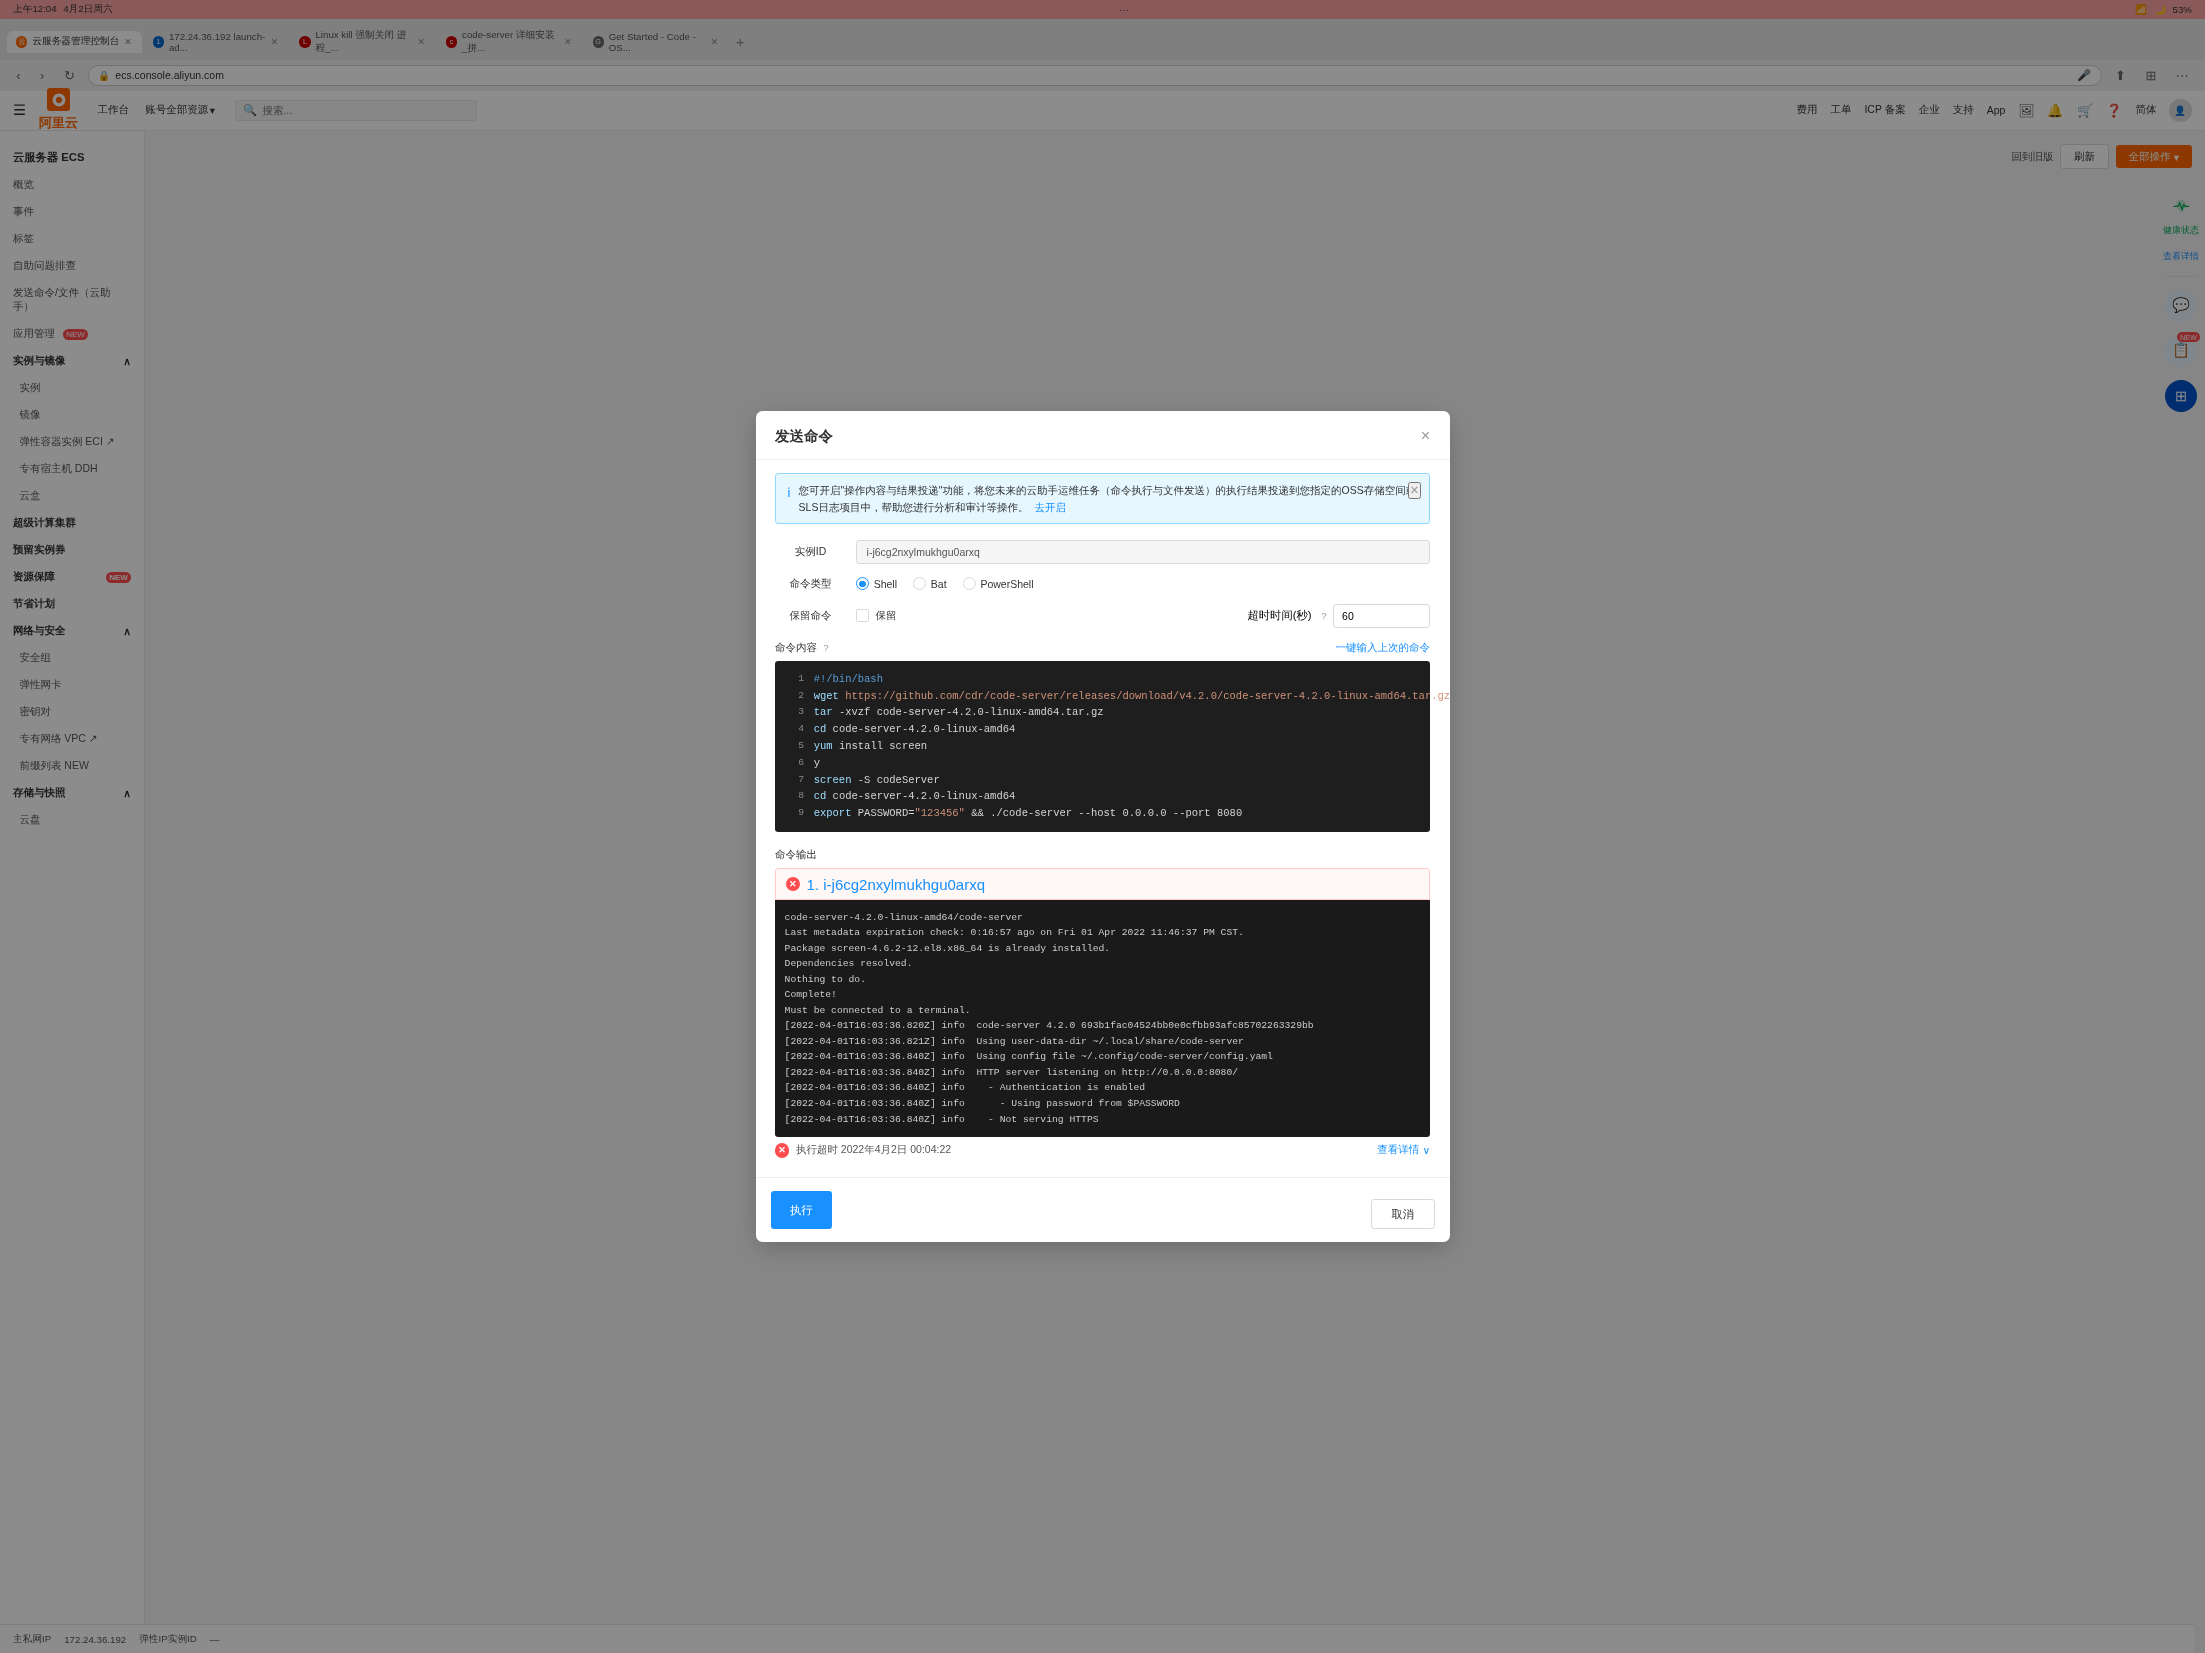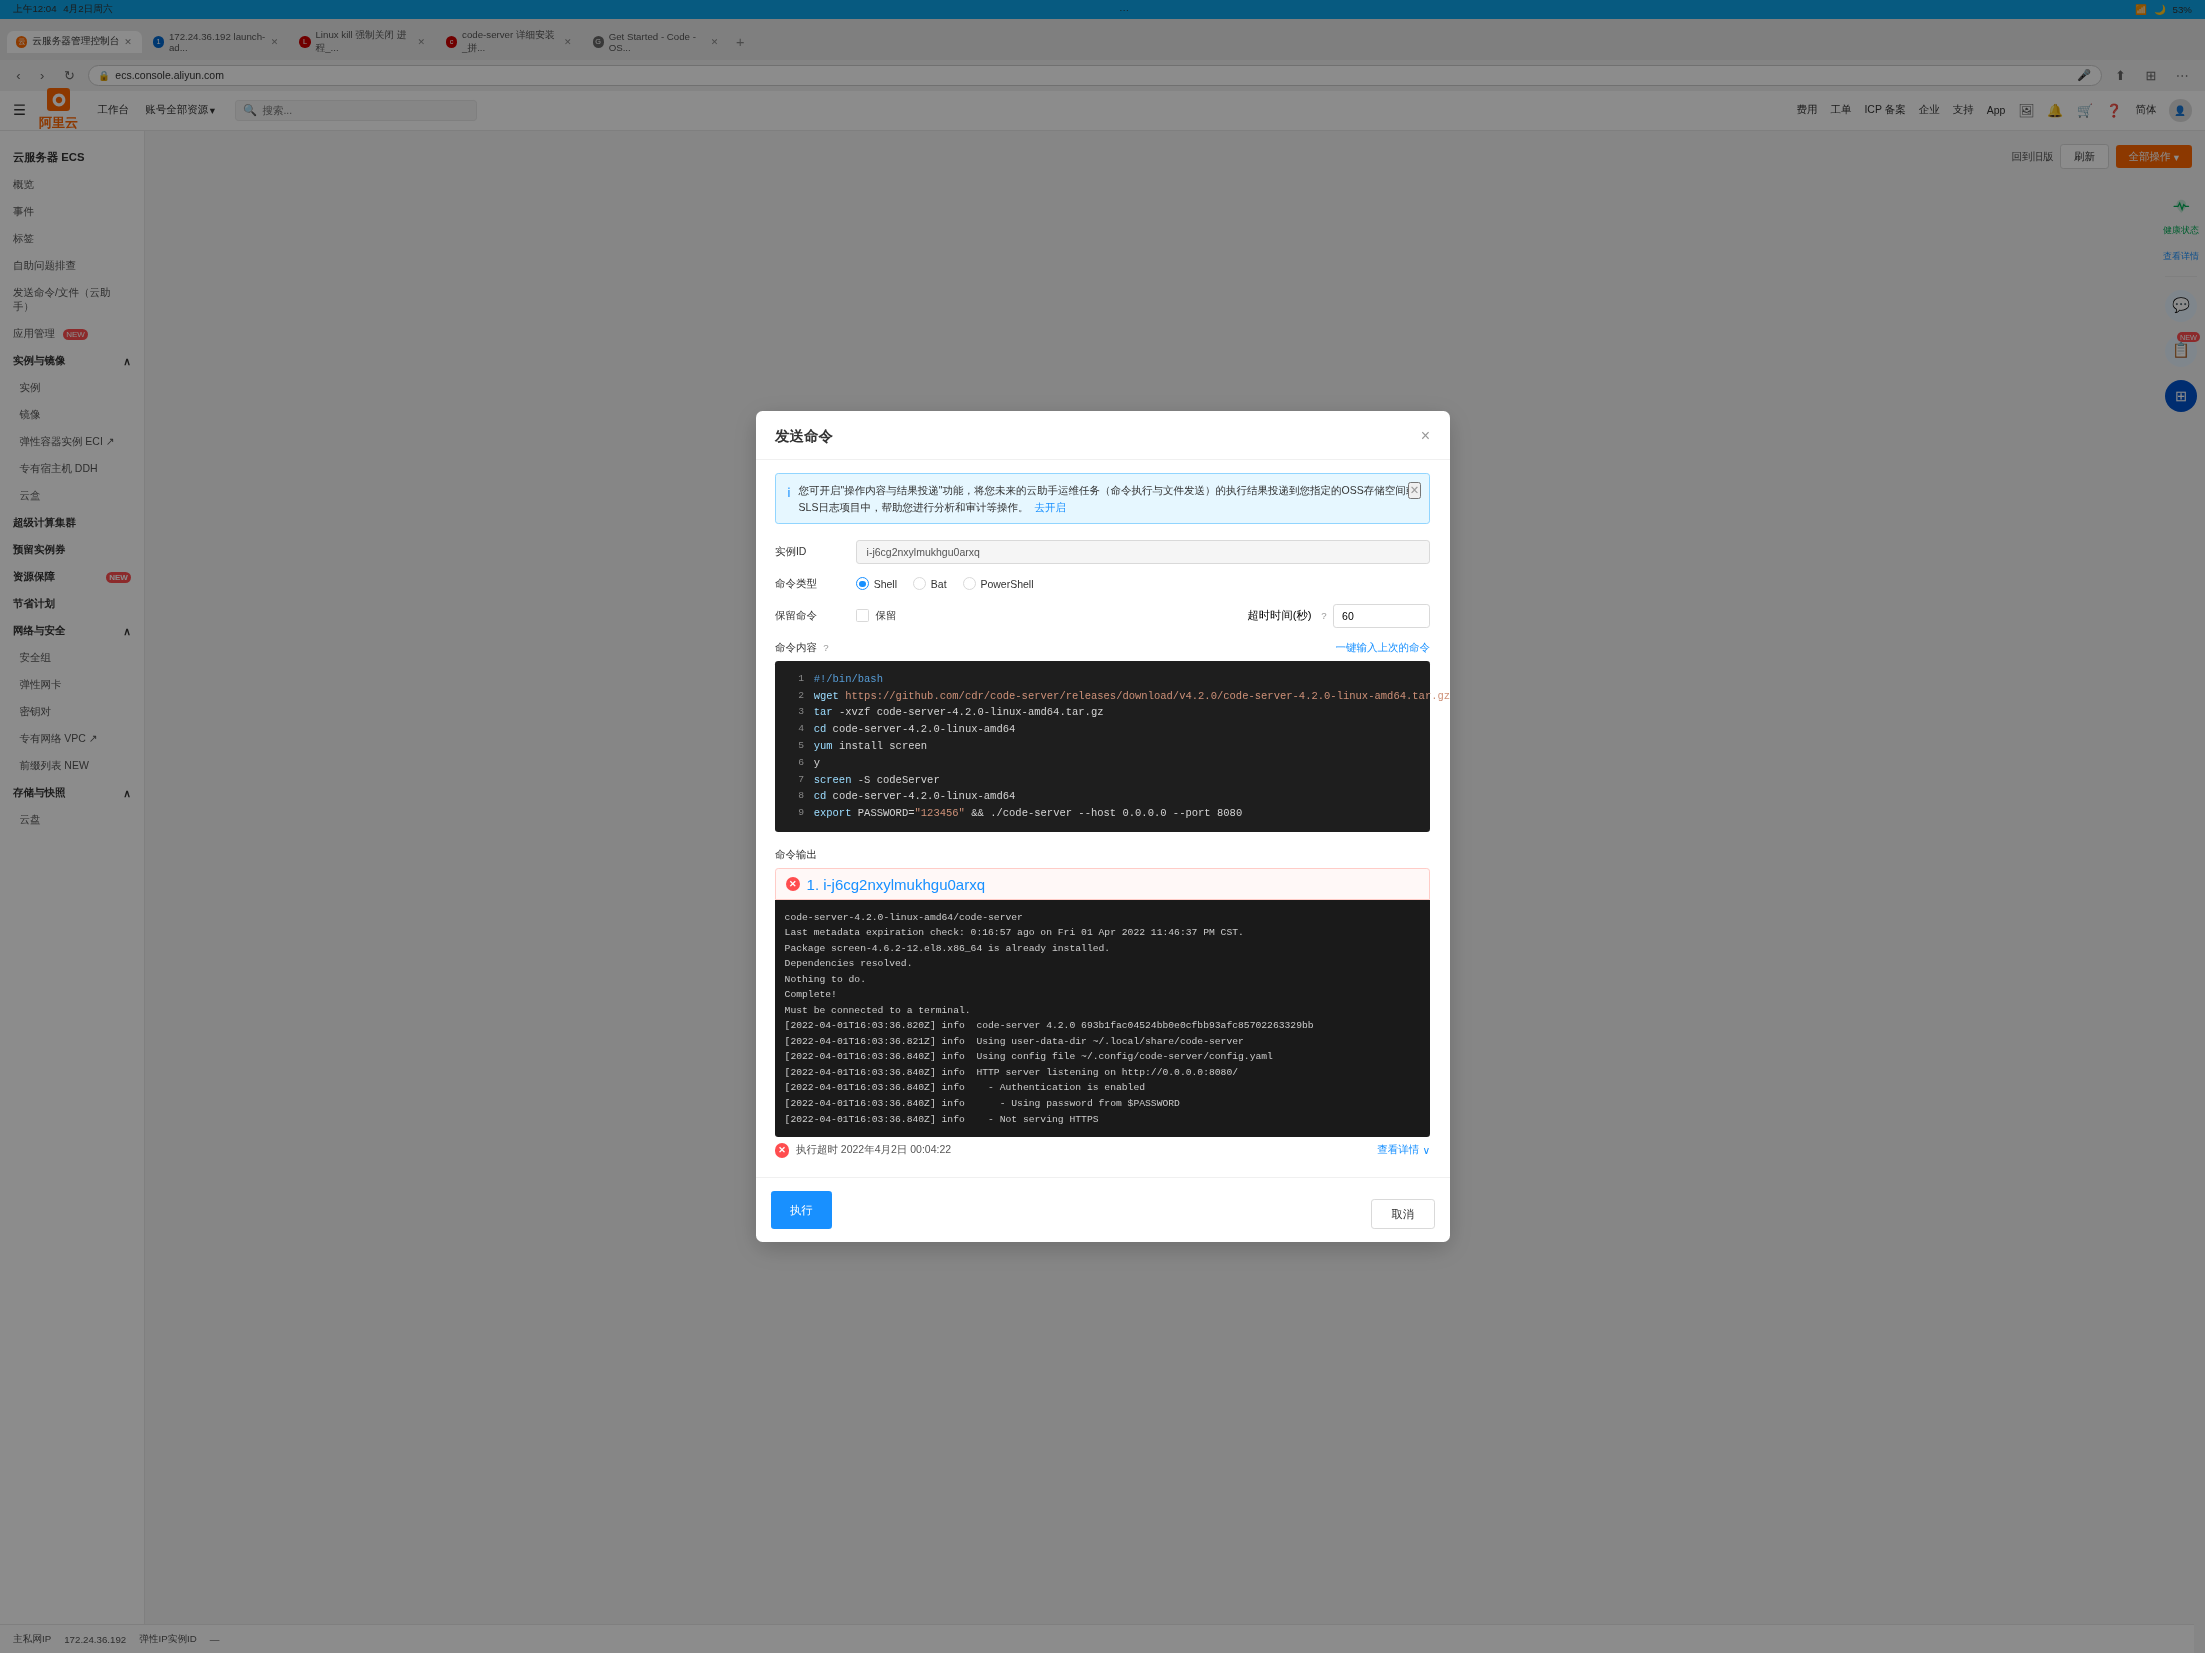--- a/index.html
+++ b/index.html
@@ -1,17 +1,17 @@
 <!DOCTYPE html>
 <html style="font-size:13px"><head>
   <meta charset="utf-8">
   <style>
     * { box-sizing: border-box; margin: 0; padding: 0; }
     body { font-family: -apple-system, 'PingFang SC', 'Microsoft YaHei', sans-serif; background: #f5f5f5; font-size: 11.3px; }
-    .browser-status-bar { background: #0ea5e9; display: flex; justify-content: space-between; align-items: center; padding: 3.2px 13px; font-size: 9.7px; color: #333; }
+    .browser-status-bar { background: #fca5a5; display: flex; justify-content: space-between; align-items: center; padding: 3.2px 13px; font-size: 9.7px; color: #333; }
     .status-left { display: flex; gap: 6.5px; }
     .status-right { display: flex; gap: 6.5px; align-items: center; }
     .browser-tabs { display: flex; align-items: center; background: #e8e8e8; padding: 4.8px 6.5px 0; gap: 1.6px; }
     .tab { display: flex; align-items: center; gap: 4.8px; padding: 4.8px 9.7px; border-radius: 6.5px 6.5px 0 0; font-size: 9.7px; max-width: 145px; cursor: pointer; background: #e8e8e8; color: #555; }
     .tab.active { background: #fff; color: #333; }
     .tab .tab-icon { width: 11.3px; height: 11.3px; border-radius: 50%; display: inline-flex; align-items: center; justify-content: center; font-size: 7.3px; flex-shrink: 0; }
     .tab .tab-icon.orange { background: #ff6b00; color: #fff; }
     .tab .tab-icon.blue { background: #0066cc; color: #fff; }
     .tab .tab-icon.red { background: #cc0000; color: #fff; }
     .tab .tab-icon.gray { background: #666; color: #fff; }
@@ -84,21 +84,21 @@
     .dialog-body { padding: 13px 19.4px; }
     
     
     .alert-banner { background: #e6f7ff; border: 0.8px solid #91d5ff; border-radius: 3.2px; padding: 8px 11.3px; display: flex; align-items: flex-start; gap: 8px; margin-bottom: 16px; font-size: 10.5px; color: #333; line-height: 1.6; position: relative; }
     .alert-banner .alert-icon { color: #1890ff; font-size: 13px; flex-shrink: 0; margin-top: 1.6px; }
     .alert-banner .alert-close { position: absolute; right: 8px; top: 8px; color: #999; cursor: pointer; font-size: 11.3px; }
     .alert-banner a { color: #1890ff; text-decoration: none; }
     
     
     .form-row { display: flex; align-items: center; margin-bottom: 13px; }
-    .form-label { width: 81px; font-size: 10.5px; color: #333; flex-shrink: 0; text-align: left; padding-right: 9.7px; }
+    .form-label { width: 81px; font-size: 10.5px; color: #333; flex-shrink: 0; text-align: center; padding-right: 9.7px; }
     .form-content { flex: 1; }
     .form-input { width: 100%; border: 0.8px solid #d9d9d9; border-radius: 3.2px; padding: 4.8px 9.7px; font-size: 10.5px; color: #555; background: #f5f5f5; }
     .radio-group { display: flex; gap: 16px; align-items: center; }
     .radio-item { display: flex; align-items: center; gap: 4.8px; cursor: pointer; font-size: 10.5px; color: #333; }
     .radio-circle { width: 13px; height: 13px; border-radius: 50%; border: 1.6px solid #d9d9d9; display: flex; align-items: center; justify-content: center; }
     .radio-circle.selected { border-color: #1890ff; }
     .radio-circle.selected::after { content: ''; width: 6.5px; height: 6.5px; border-radius: 50%; background: #1890ff; }
     .checkbox-row { display: flex; align-items: center; gap: 6.5px; font-size: 10.5px; color: #333; }
     .checkbox-box { width: 13px; height: 13px; border: 0.8px solid #d9d9d9; border-radius: 1.6px; background: #fff; flex-shrink: 0; }
     .timeout-input { width: 97px; border: 0.8px solid #d9d9d9; border-radius: 3.2px; padding: 4.8px 8px; font-size: 10.5px; }

